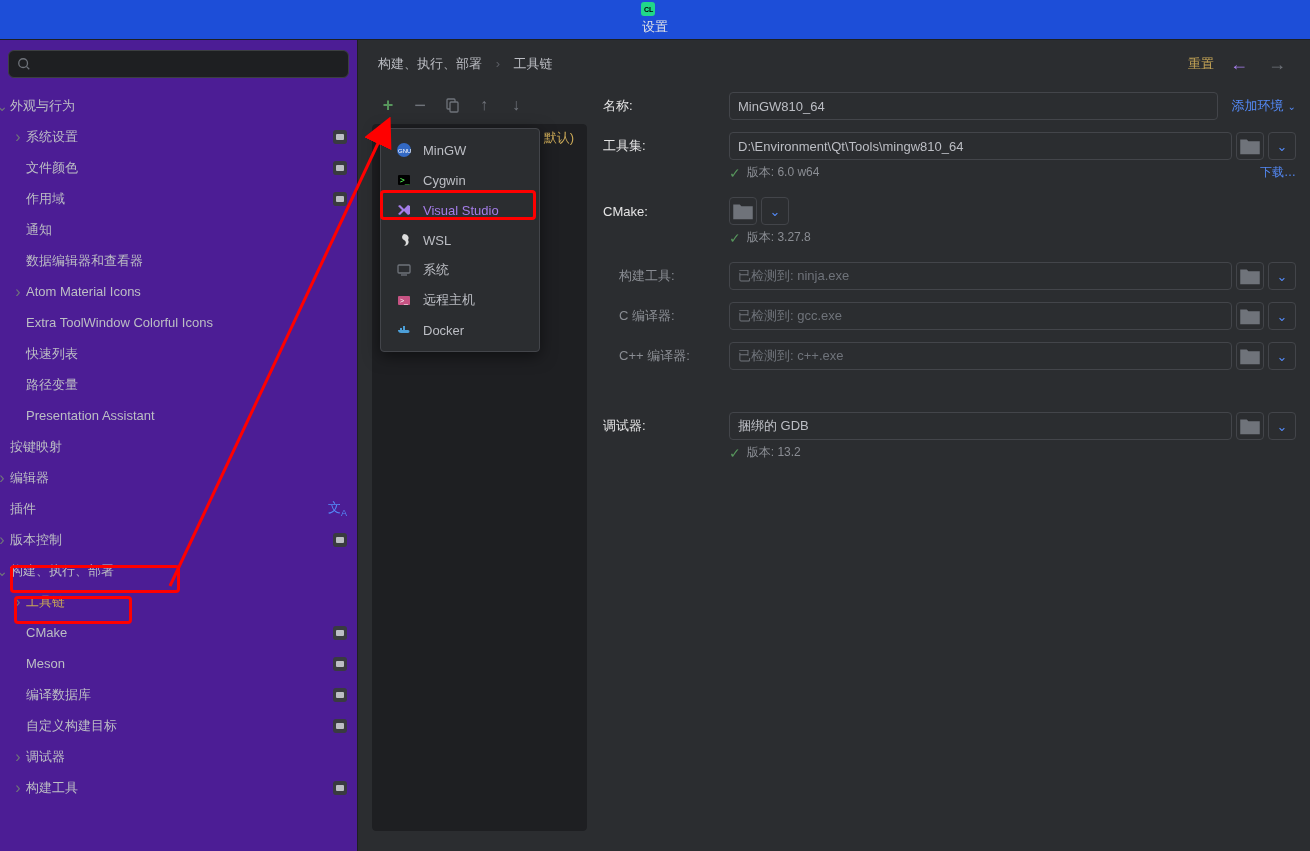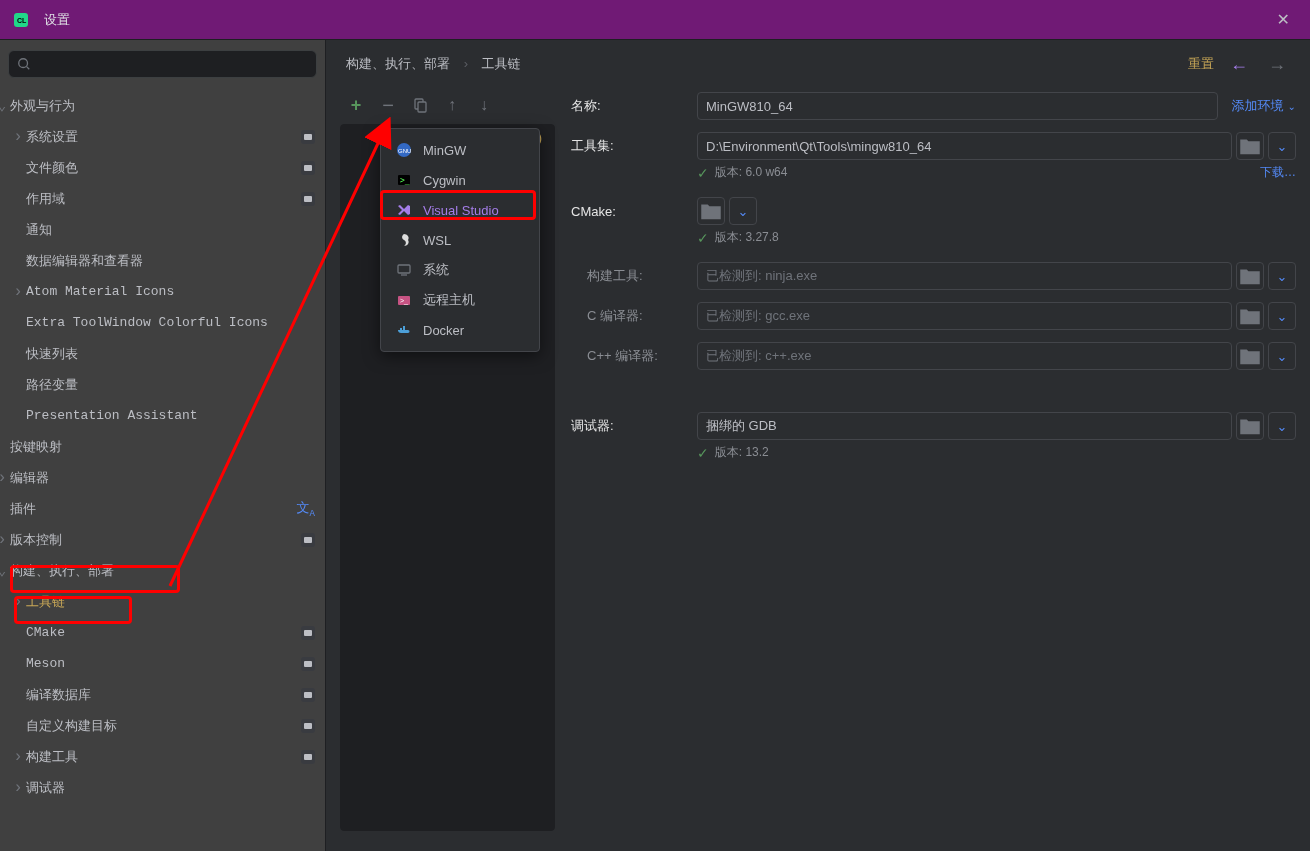--- a/index.html
+++ b/index.html
@@ -8,50 +8,50 @@
   background: #1e1f22;
   color: #bcbec4;
   font-size: 13px;
   width: 1310px;
   height: 851px;
   overflow: hidden;
   position: relative;
 }
 .titlebar {
   height: 40px;
-  background: #701a75;
+  background: #1d4ed8;
   display: flex;
   align-items: center;
   padding: 0 12px;
   border-bottom: 1px solid #1e1f22;
+  flex-direction: column;
 }
 .titlebar .app-icon {
   width: 18px; height: 18px;
   margin-right: 14px;
   display: flex; align-items: center; justify-content: center;
 }
 .titlebar .title { color: #dfe1e5; font-size: 13px; }
 .titlebar .close {
   margin-left: auto;
   color: #bcbec4;
   font-size: 16px;
   cursor: pointer;
   padding: 4px 8px;
 }
 .main {
   display: flex;
   height: calc(851px - 40px);
 }
 .sidebar {
-  width: 326px;
-  background: #404040;
+  width: 358px;
+  background: #4c1d95;
   display: flex;
   flex-direction: column;
   border-right: 1px solid #1e1f22;
-  font-family: Liberation Mono, monospace;
 }
 .search-wrap {
   padding: 10px 8px 8px 8px;
 }
 .search {
   background: #1e1f22;
   border: 1px solid #3c3f41;
   border-radius: 6px;
   height: 28px;
   display: flex;
@@ -420,30 +420,30 @@
           <span class="chev"></span>
           <span>自定义构建目标</span>
           <span class="badge">
             <svg viewBox="0 0 10 10" fill="#bcbec4">
               <rect x="1" y="2" width="8" height="6" rx="1"></rect>
             </svg>
           </span>
         </div>
         <div class="tree-item level1">
           <span class="chev right"></span>
+          <span>调试器</span>
+        </div>
+        <div class="tree-item level1">
+          <span class="chev right"></span>
           <span>构建工具</span>
           <span class="badge">
             <svg viewBox="0 0 10 10" fill="#bcbec4">
               <rect x="1" y="2" width="8" height="6" rx="1"></rect>
             </svg>
           </span>
-        </div>
-        <div class="tree-item level1">
-          <span class="chev right"></span>
-          <span>调试器</span>
         </div>
       </div>
   </div>
 
   <div class="content">
     <div class="content-header">
       <div class="breadcrumb">
         <span>构建、执行、部署</span>
         <span class="sep">›</span>
         <span>工具链</span>

